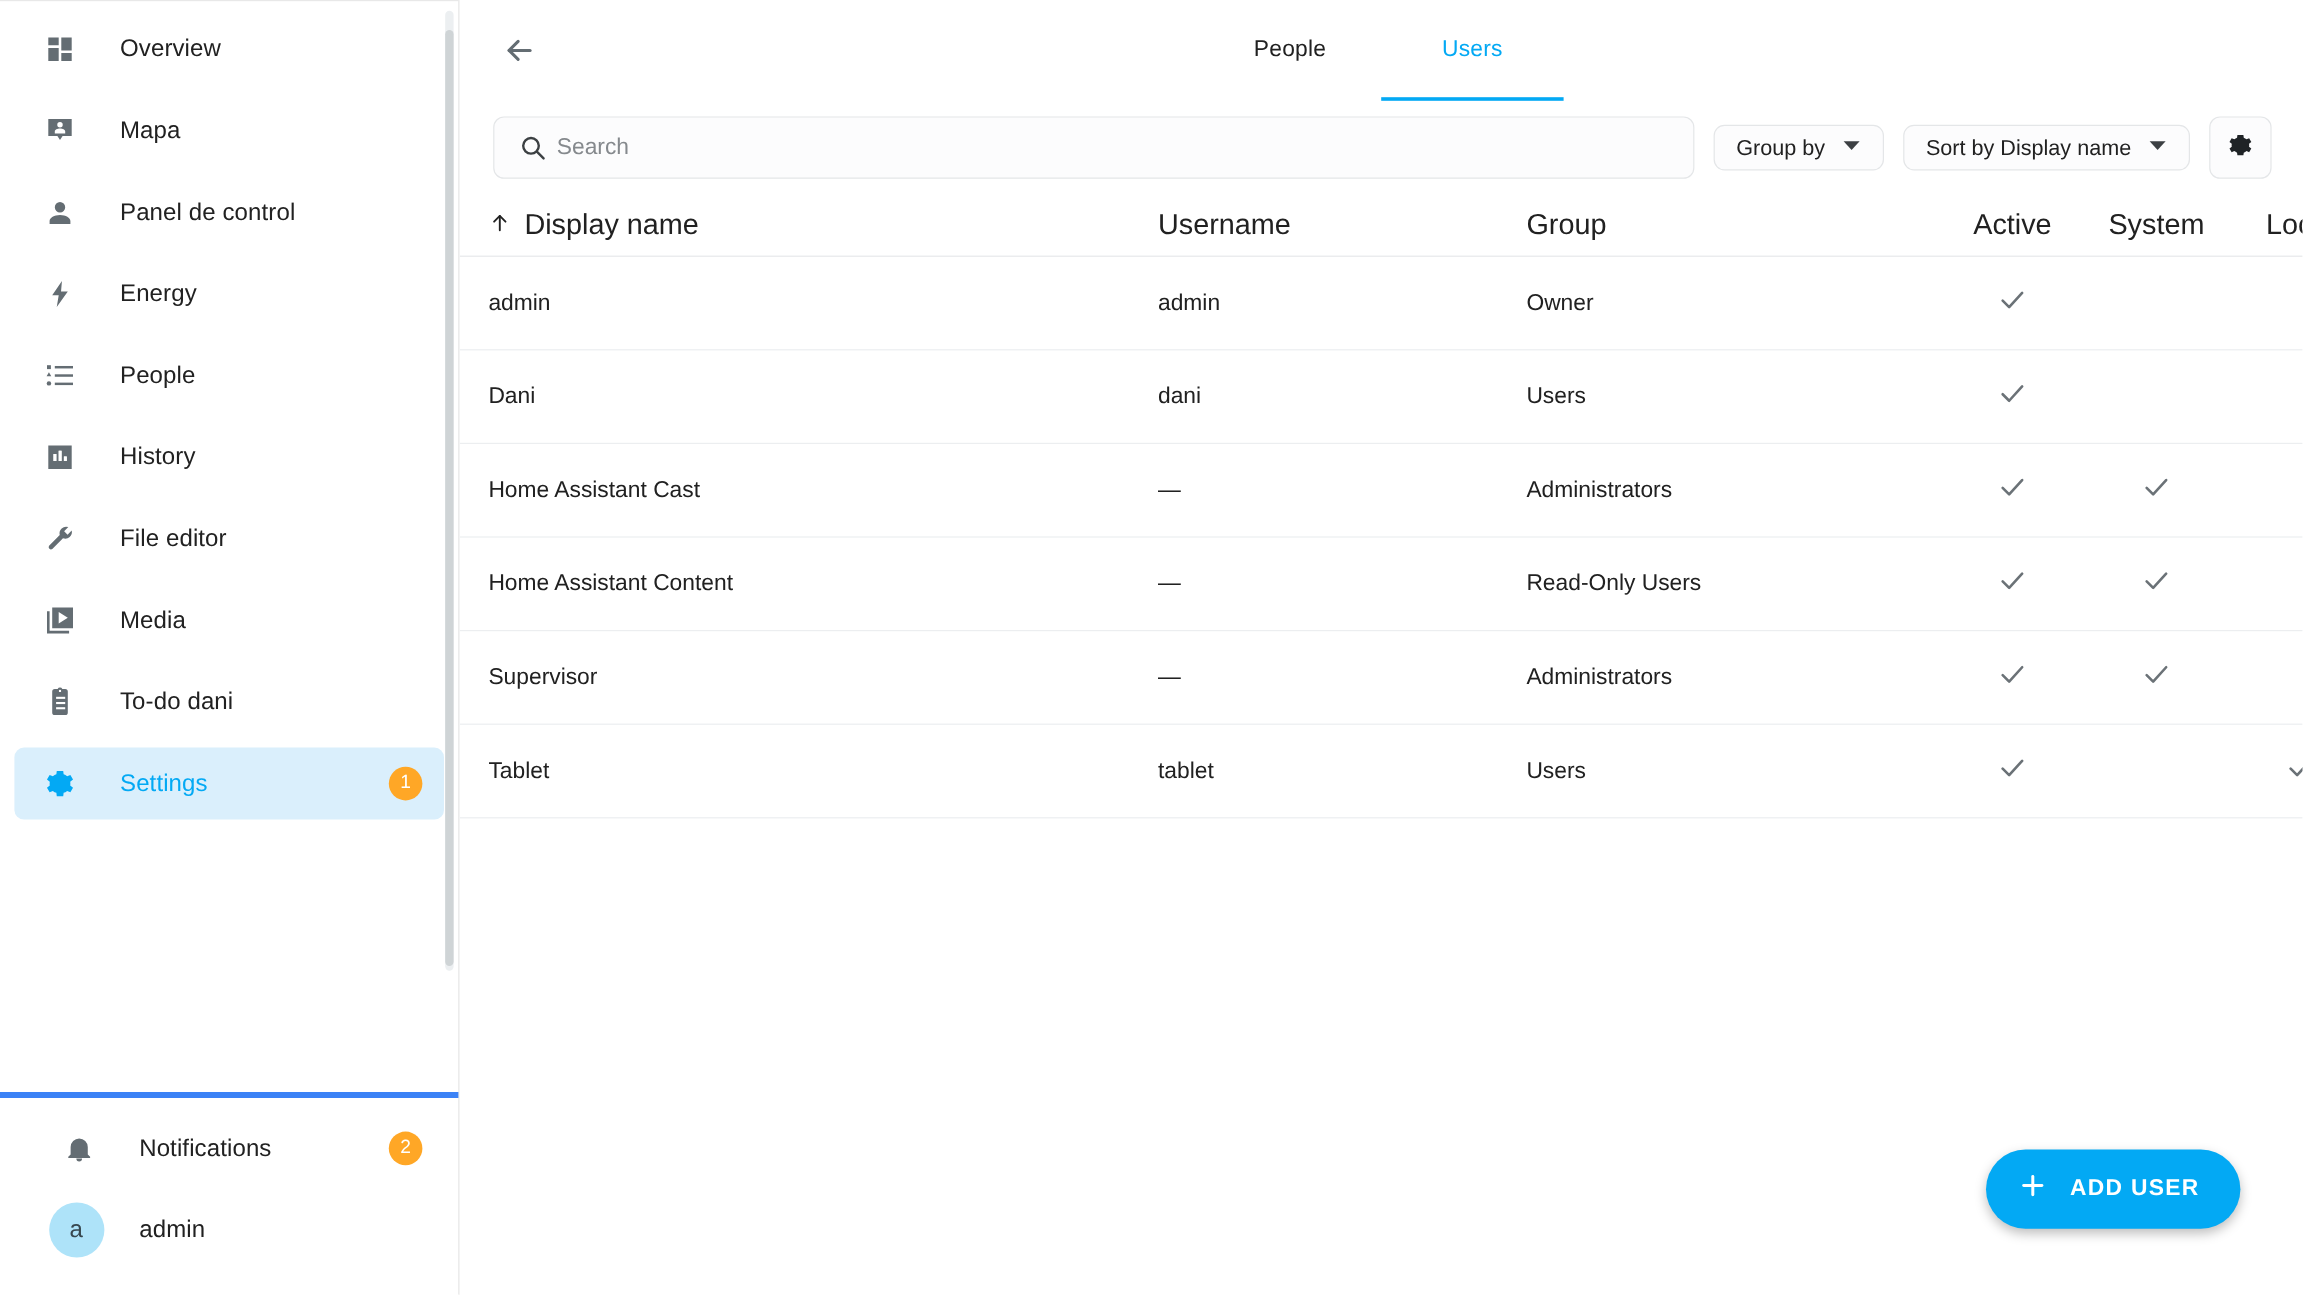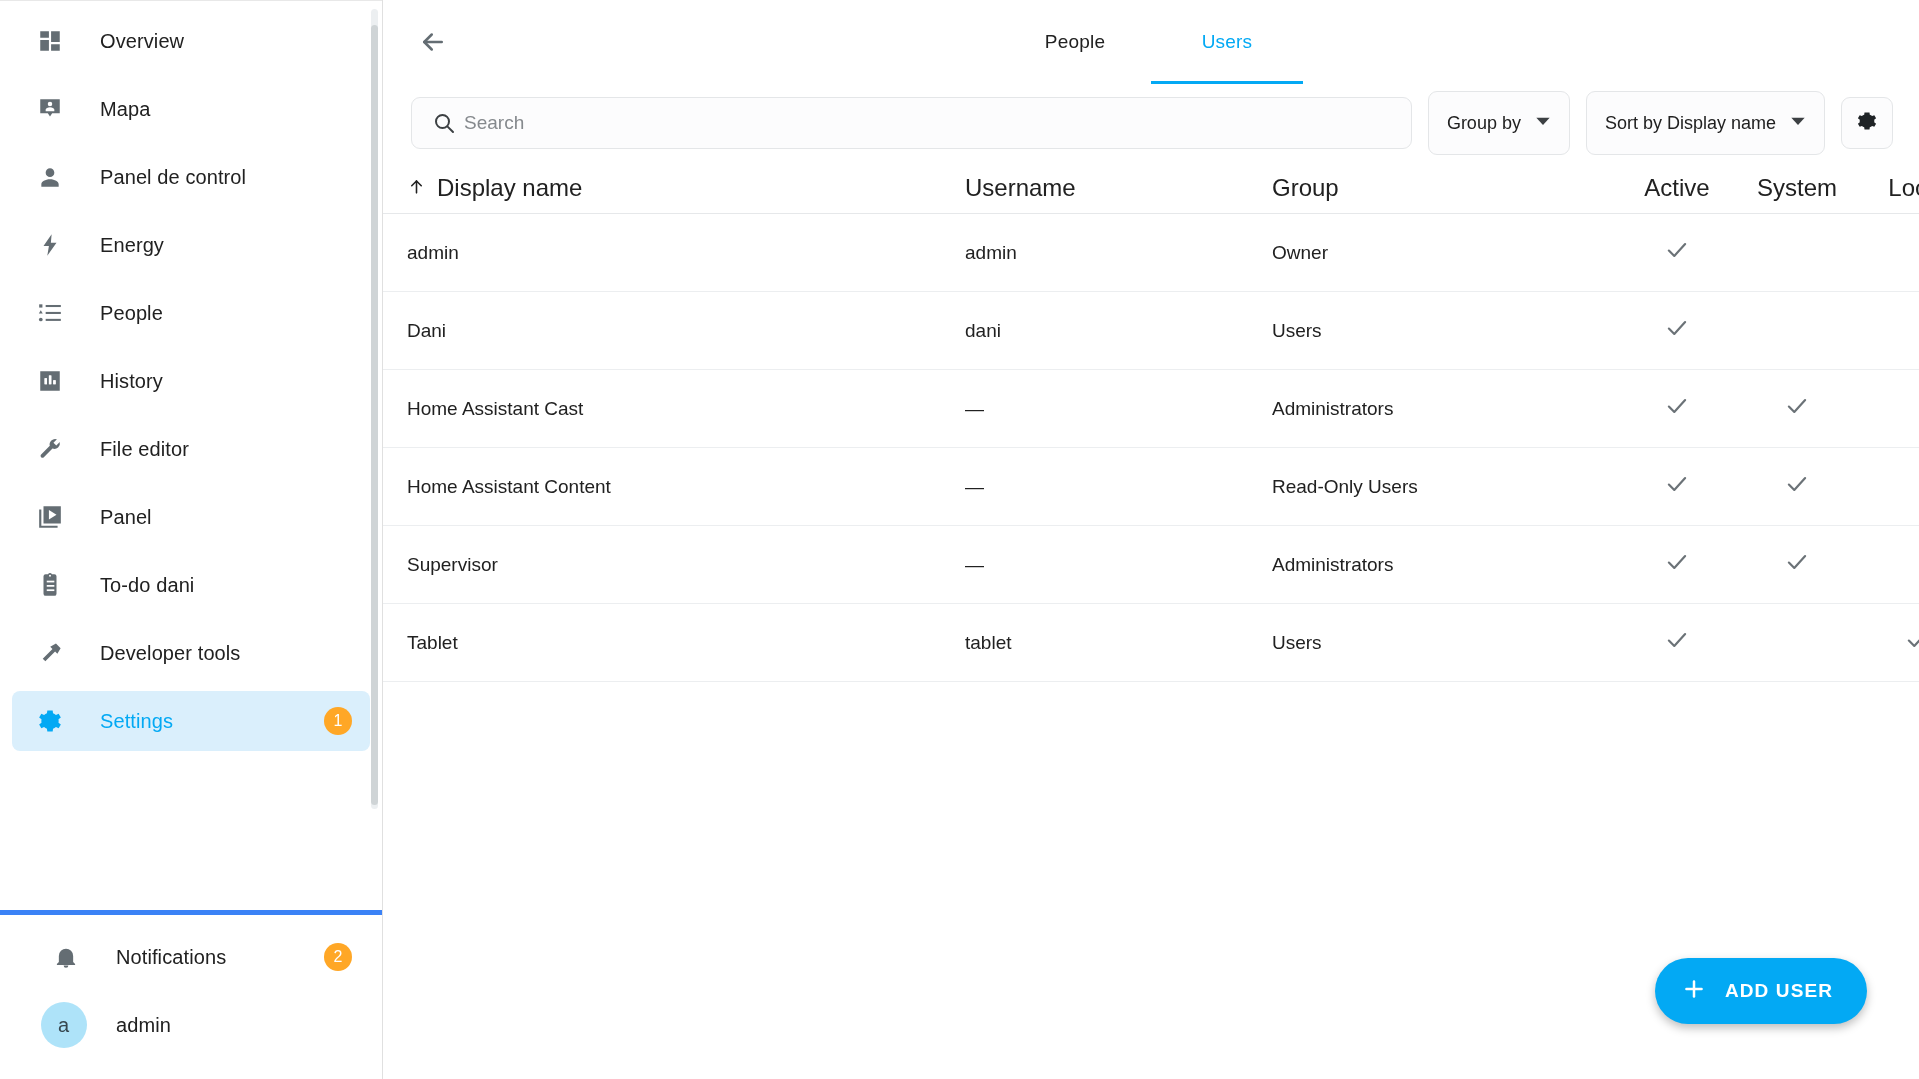--- a/index.html
+++ b/index.html
@@ -129,21 +129,21 @@
     padding: 0 20px; gap: 8px; cursor: text;
   }
   .search-box .s-ico { color: #3c4043; display: flex; }
   .search-input {
     border: none; outline: none; background: transparent;
     font-size: 19px; font-family: "Liberation Sans", sans-serif;
     color: #212121; flex: 1 1 auto; height: 100%;
   }
   .search-input::placeholder { color: #85898d; }
   .pill {
-    height: 64px; border: 1px solid #e4e6e8; border-radius: 9px;
+    height: 38px; border: 1px solid #e4e6e8; border-radius: 9px;
     background: #fcfcfd; display: flex; align-items: center;
     padding: 0 18px; gap: 14px; cursor: pointer;
     font-size: 18px; color: #212121; white-space: nowrap;
   }
   .sq-btn {
     width: 52px; height: 52px; flex: 0 0 52px;
     border: 1px solid #e4e6e8; border-radius: 9px;
     background: #fcfcfd; display: flex;
     align-items: center; justify-content: center; cursor: pointer;
   }
@@ -263,43 +263,35 @@
         <span class="sb-label">File editor</span>
       </div>
 
       <div class="sb-item">
         <span class="sb-ico">
           <svg width="26" height="26" viewBox="0 0 24 24" fill="currentColor">
             <path d="M2 5h2v15h15v2H2V5z"></path>
             <path d="M6 2h16v16H6V2zm5 3.6v8.8l7-4.4-7-4.4z"></path>
           </svg>
         </span>
-        <span class="sb-label">Panel</span>
+        <span class="sb-label">Media</span>
       </div>
 
       <div class="sb-item">
         <span class="sb-ico">
           <svg width="26" height="26" viewBox="0 0 24 24" fill="currentColor">
             <path d="M16 2h-2.2a2 2 0 00-3.6 0H8a2 2 0 00-2 2v16a2 2 0 002 2h8a2 2 0 002-2V4a2 2 0 00-2-2zm-4 .6a.9.9 0 110 1.8.9.9 0 010-1.8z"></path>
             <rect x="9" y="8" width="7" height="1.6" fill="#ffffff"></rect>
             <rect x="9" y="12" width="7" height="1.6" fill="#ffffff"></rect>
             <rect x="9" y="16" width="7" height="1.6" fill="#ffffff"></rect>
           </svg>
         </span>
         <span class="sb-label">To-do dani</span>
       </div>
 
-      <div class="sb-item">
-        <span class="sb-ico">
-          <svg width="26" height="26" viewBox="0 0 24 24" fill="currentColor">
-            <path d="M17.5 3.2l-5.3 3 2.1 2.1-9 9 2.4 2.4 9-9 2.1 2.1 3-5.3-4.3-4.3z"></path>
-          </svg>
-        </span>
-        <span class="sb-label">Developer tools</span>
-      </div>
 
       <div class="sb-item active">
         <span class="sb-ico">
           <svg width="28" height="28" viewBox="0 0 24 24" fill="currentColor">
             <path d="M12 8.4A3.6 3.6 0 1012 15.6 3.6 3.6 0 0012 8.4zm7.4 3.6c0-.5 0-1-.1-1.4l2-1.5-1.9-3.3-2.3 1a7.4 7.4 0 00-2.5-1.4L14.3 3H9.7l-.3 2.4c-.9.3-1.7.8-2.5 1.4l-2.3-1L2.7 9.1l2 1.5c0 .5-.1.9-.1 1.4s0 1 .1 1.4l-2 1.5 1.9 3.3 2.3-1c.8.6 1.6 1.1 2.5 1.4l.3 2.4h4.6l.3-2.4c.9-.3 1.7-.8 2.5-1.4l2.3 1 1.9-3.3-2-1.5c.1-.5.1-.9.1-1.4z"></path>
           </svg>
         </span>
         <span class="sb-label">Settings</span>
         <span class="sb-badge">1</span>
       </div>

